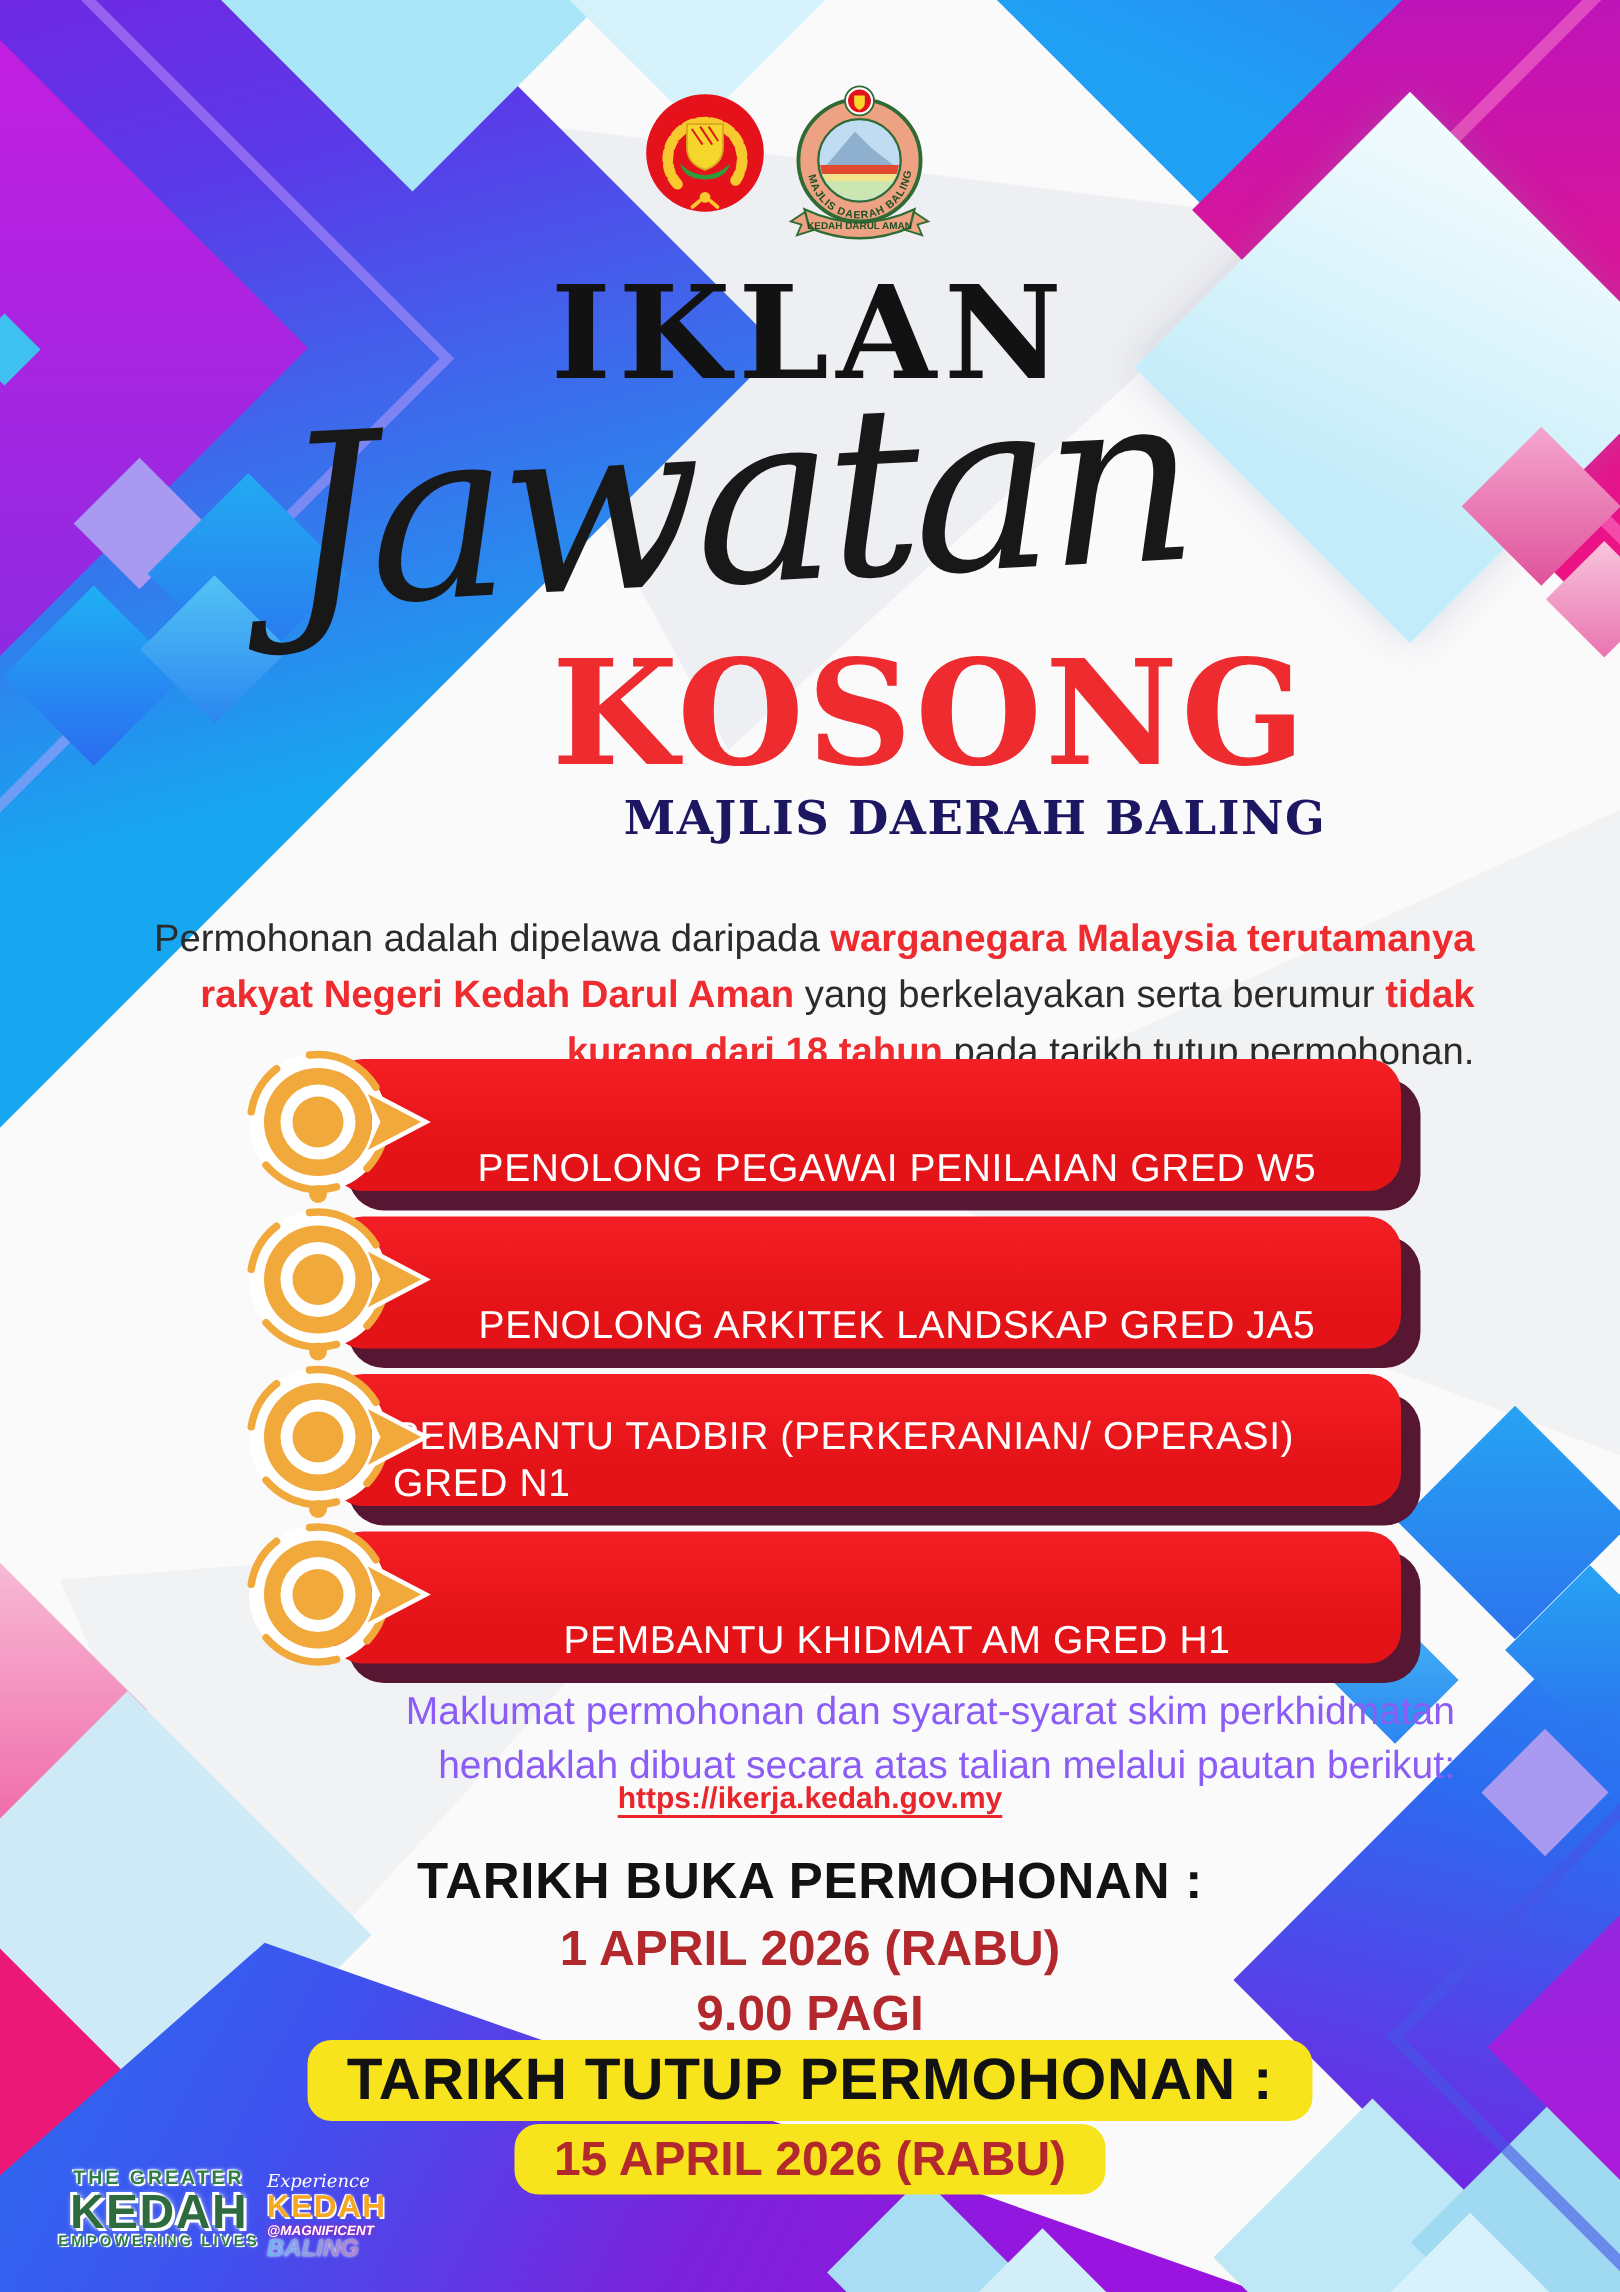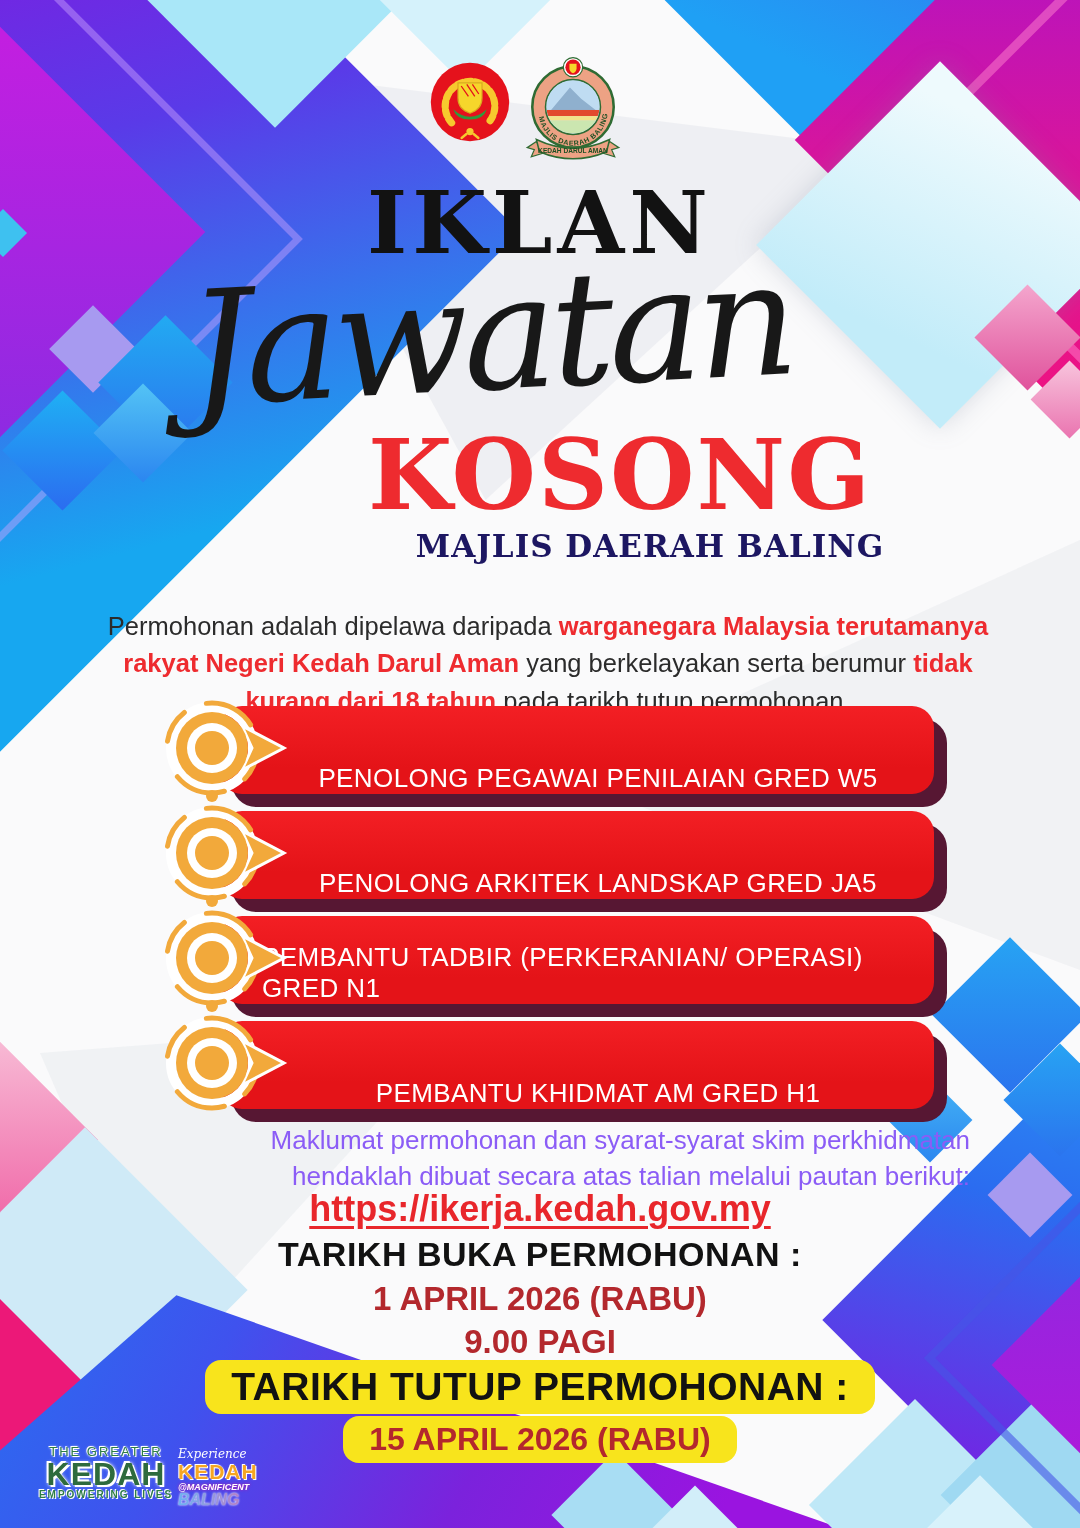--- a/index.html
+++ b/index.html
@@ -68,48 +68,48 @@
   .content{position:absolute;inset:0;z-index:5;}
   .logo{position:absolute;}
   .title-line{position:absolute;left:0;width:100%;text-align:center;color:#121212;}
   .t-iklan{top:172px;font-family:"DejaVu Serif",serif;font-weight:bold;font-size:86px;letter-spacing:5px;}
   .t-jawatan{top:242px;font-family:"DejaVu Serif",serif;font-style:italic;font-size:158px;
              letter-spacing:-6px;transform:translateX(-50px) rotate(-3deg);color:#181818;}
   .t-kosong{top:418px;font-family:"DejaVu Serif",serif;font-weight:bold;font-size:97px;
             letter-spacing:2px;color:#ee2b2f;transform:translateX(80px);}
   .t-sub{top:528px;font-family:"DejaVu Serif",serif;font-weight:bold;font-size:31px;
          letter-spacing:1px;color:#1d1762;transform:translateX(110px);}
-  .intro{position:absolute;left:103px;top:582px;width:890px;text-align:center;
+  .intro{position:absolute;left:93px;top:582px;width:890px;text-align:right;
          font-size:25.5px;line-height:1.48;color:#2b2b2b;font-weight:500;}
   .intro .red{color:#ee2b2f;font-weight:bold;}
   
   .banner{position:absolute;left:162px;width:772px;height:88px;}
   .banner-shadow{position:absolute;left:70px;right:-13px;top:13px;bottom:-13px;
                  background:#571733;border-radius:24px;}
   .banner-bar{position:absolute;left:58px;right:0;top:0;bottom:0;
               background:linear-gradient(180deg,#f31f24 0%,#e41318 70%);
               border-radius:22px;display:flex;align-items:flex-end;justify-content:center;
               padding-left:42px;color:#ffffff;font-weight:normal;font-size:26px;letter-spacing:.4px;}
   .bullet{position:absolute;left:0;top:50%;transform:translateY(-50%);overflow:visible;}
   
   .info{position:absolute;left:110px;top:1122px;width:860px;text-align:right;
         font-size:26px;line-height:1.4;color:#8b5cf6;font-weight:500;}
   .link-line{position:absolute;left:0;width:100%;top:1188px;text-align:center;}
-  .link-line a{color:#e8262b;font-weight:bold;font-size:36px;text-decoration:underline;
+  .link-line a{color:#e8262b;font-weight:bold;font-size:20px;text-decoration:underline;
                text-underline-offset:5px;text-align:right;}
   .open-block{position:absolute;left:0;width:100%;top:1232px;text-align:center;line-height:1.32;}
   .open-block .h{font-size:34px;font-weight:bold;color:#121212;letter-spacing:.5px;}
   .open-block .v{font-size:33px;font-weight:bold;color:#b3282d;}
   .close-block{position:absolute;left:0;width:100%;top:1358px;text-align:center;}
   .hl{display:inline-block;background:#f8e41c;border-radius:16px;padding:5px 26px;margin-top:2px;}
   .close-block .h{font-size:39px;font-weight:bold;color:#121212;letter-spacing:.5px;}
   .close-block .v{font-size:32px;font-weight:bold;color:#b3282d;}
   
   .gk{position:absolute;left:36px;top:1444px;width:140px;text-align:center;z-index:6;color:#2e7d46;}
-  .gk .l1{font-size:13px;font-weight:normal;letter-spacing:2px;
+  .gk .l1{font-size:13px;font-weight:bold;letter-spacing:2px;
           text-shadow:0 0 2px #fff,0 0 3px #fff,1px 1px 0 #fff,-1px -1px 0 #fff;}
   .gk .l2{font-size:32px;font-weight:bold;letter-spacing:1px;line-height:.95;color:#2e6b3e;
           text-shadow:0 0 2px #fff,0 0 4px #fff,2px 2px 0 #fff,-2px -2px 0 #fff;}
   .gk .l3{font-size:10px;font-weight:bold;letter-spacing:2px;
           text-shadow:0 0 2px #fff,1px 1px 0 #fff,-1px -1px 0 #fff;}
   .exp{position:absolute;left:178px;top:1448px;width:104px;text-align:left;z-index:6;line-height:1.05;}
   .exp .l1{font-family:"DejaVu Serif",serif;font-style:italic;font-size:12px;color:#fff;}
   .exp .l2{font-size:21px;font-weight:bold;letter-spacing:1px;color:#f5a623;
            text-shadow:0 0 2px #fff,1px 1px 0 #fff,-1px -1px 0 #fff;}
   .exp .l3{font-size:9px;font-weight:bold;font-style:italic;color:#fff;

